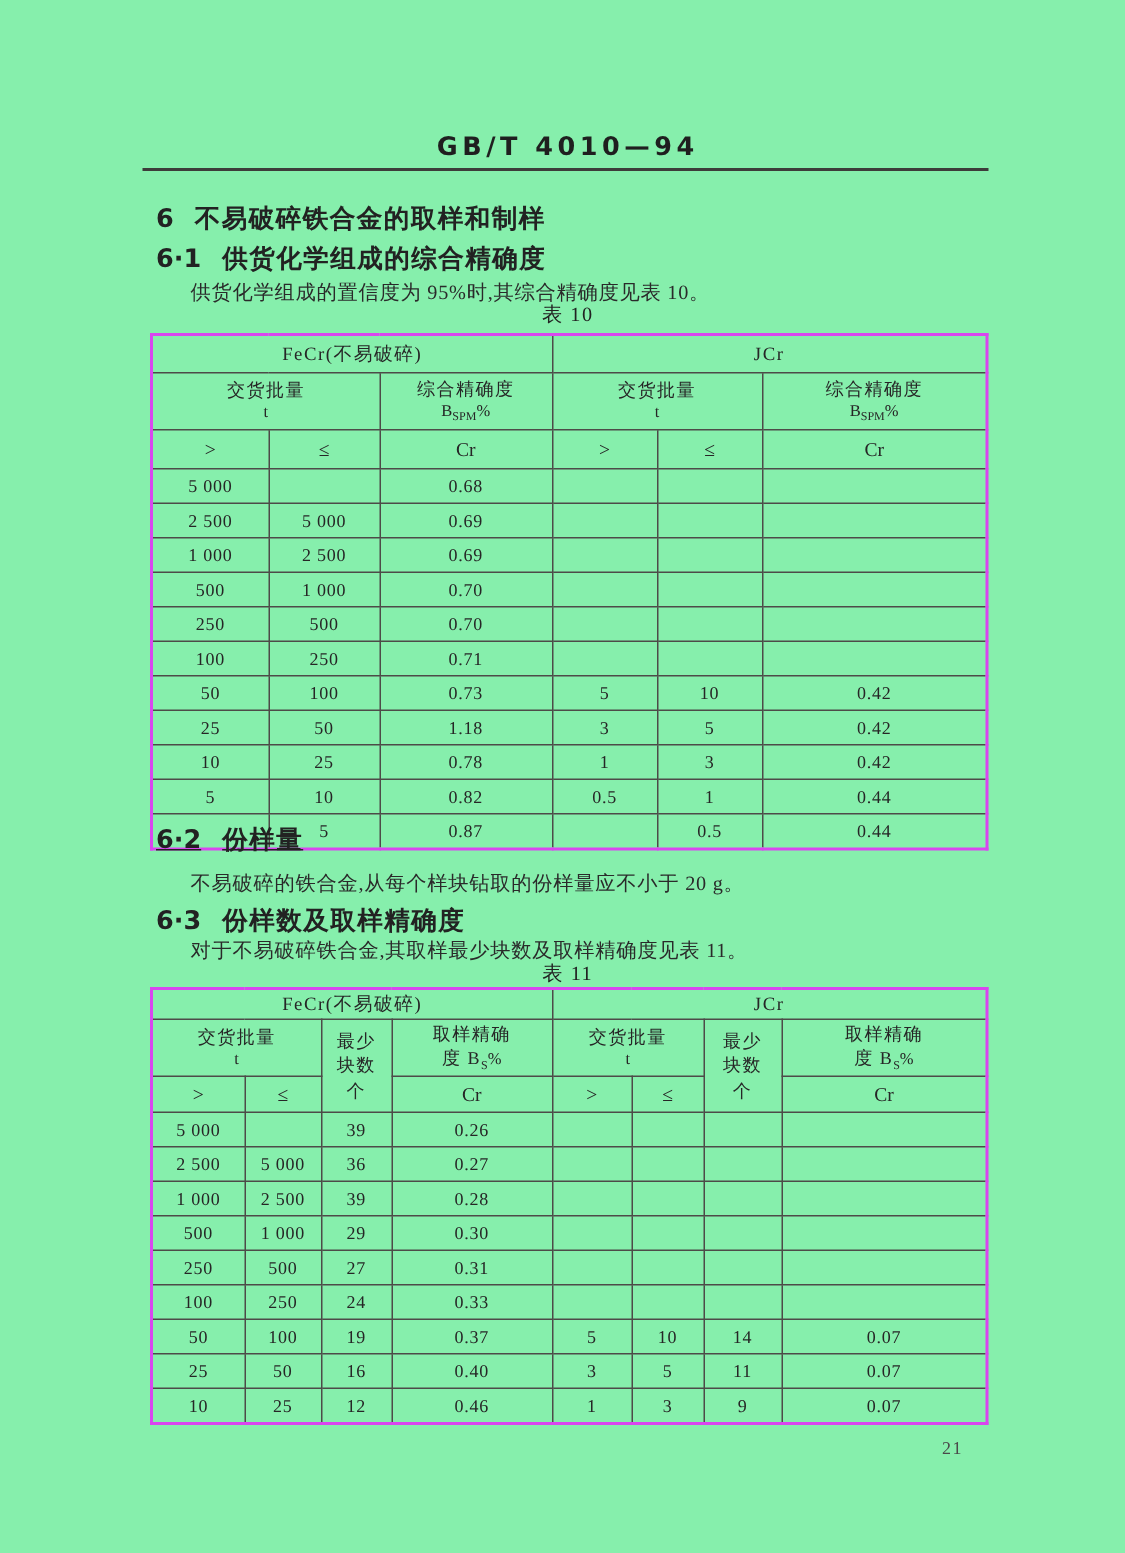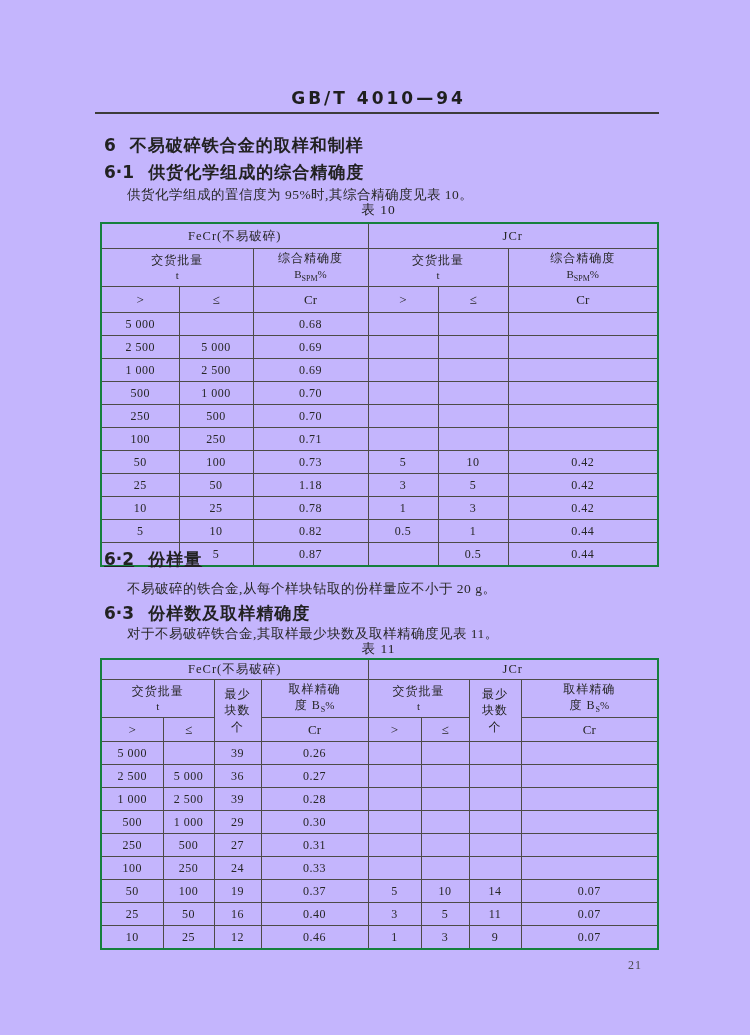--- a/index.html
+++ b/index.html
@@ -3,21 +3,21 @@
 <meta charset="utf-8">
 <style>
   html,body { margin:0; padding:0; }
   body {
     font-family: "Liberation Serif", "DejaVu Serif", serif;
     background:#e9e8e5;
   }
   .page {
     position:relative;
     width:750px; height:1035px;
-    background:#c4b5fd;
+    background:#86efac;
     color:#262626;
     overflow:hidden;
   }
   
   .doc-code {
     position:absolute; top:88px; left:100px; width:557px;
     text-align:center;
     font-family:"DejaVu Sans","Liberation Sans",sans-serif;
     font-weight:bold; font-size:17px; letter-spacing:3px;
     color:#1f1f1f;
@@ -51,21 +51,21 @@
     border-collapse:collapse;
     font-size:12px; color:#262626;
   }
   table.std th, table.std td {
     border:1px solid #4d4b48;
     text-align:center; vertical-align:middle;
     font-weight:normal;
     padding:0 2px;
     overflow:hidden;
   }
-  table.std { border:2px solid #15803d; }
+  table.std { border:2px solid #d946ef; }
   table.std thead tr.group-row th { height:24px; font-size:12.5px; letter-spacing:1px; }
   table.std thead tr.label-row th { height:37px; font-size:12px; line-height:1.35; letter-spacing:1px; }
   table.std thead tr.sym-row th   { height:25px; font-size:13px; }
   table.std td { height:22px; letter-spacing:0.5px; }
   #table11 thead tr.group-row th { height:19px; }
   #table11 thead tr.sym-row th   { height:23px; }
   .unit { font-size:11px; letter-spacing:0; }
   sub { font-size:8px; letter-spacing:0; }
   .min-pieces { line-height:1.35; font-size:12px; }
   

